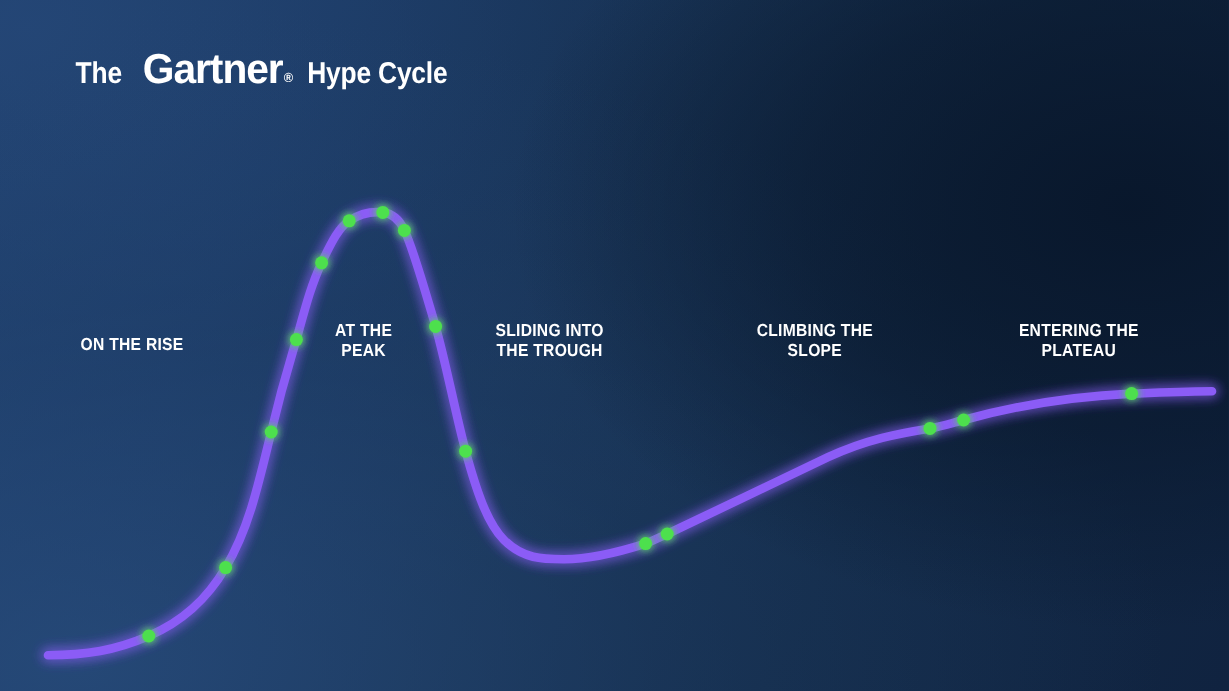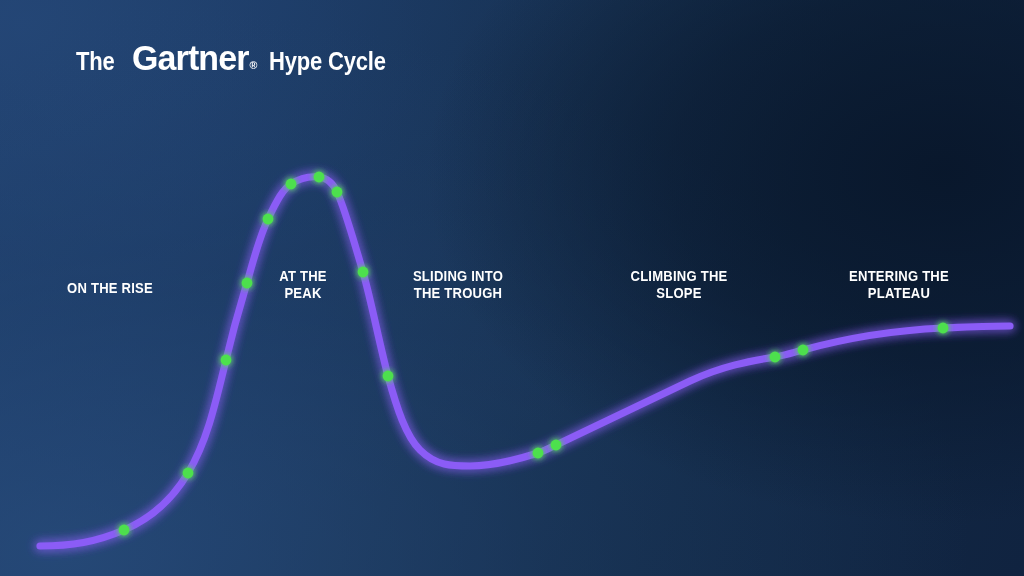--- a/index.html
+++ b/index.html
@@ -17,21 +17,21 @@
     background-image:
       radial-gradient(ellipse 70% 85% at 92% 30%, rgba(8,22,42,0.92) 0%, rgba(8,22,42,0.55) 38%, rgba(8,22,42,0) 72%),
       radial-gradient(ellipse 120% 130% at 6% 96%, rgba(40,76,124,0.80) 0%, rgba(36,70,116,0.34) 40%, rgba(20,42,74,0) 74%),
       radial-gradient(ellipse 105% 120% at 2% 4%, rgba(38,72,120,0.72) 0%, rgba(30,60,102,0.28) 42%, rgba(18,40,70,0) 76%),
       linear-gradient(115deg, #1f4170 0%, #1a3963 22%, #16304f 48%, #122945 70%, #102340 100%);
   }
 
   
   .title-bar {
     position: absolute;
-    left: 76px;
+    left: 63px;
     top: 38px;
     display: flex;
     align-items: baseline;
     white-space: nowrap;
     user-select: none;
   }
   .t-the {
     color: #ffffff;
     font-size: 25px;
     font-weight: bold;

